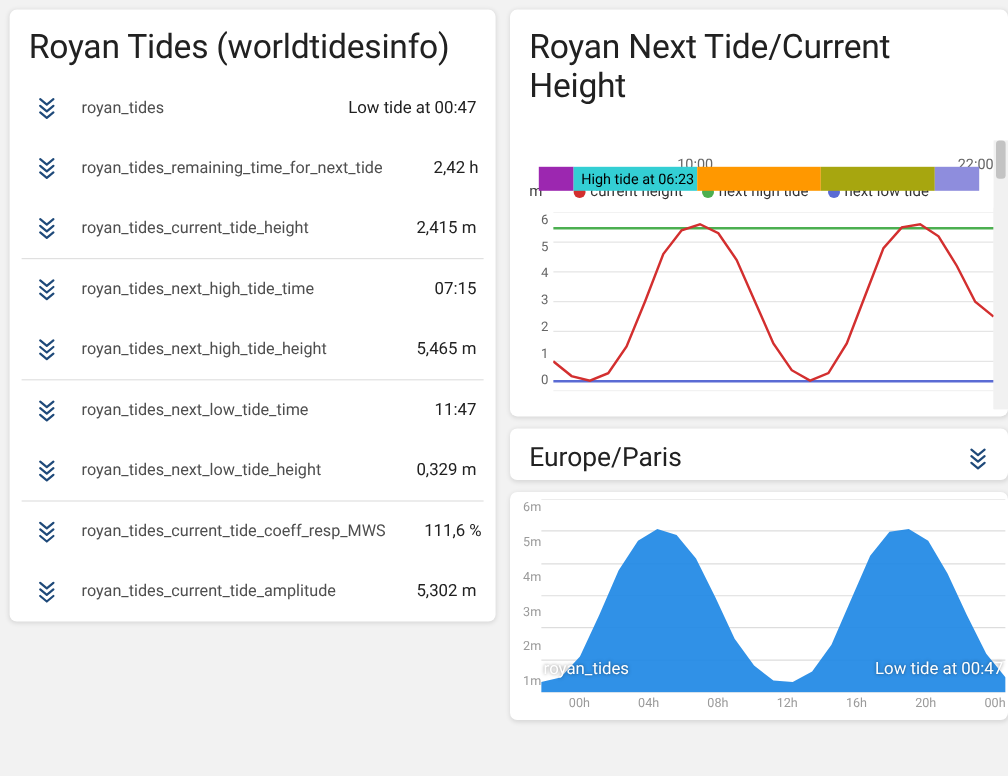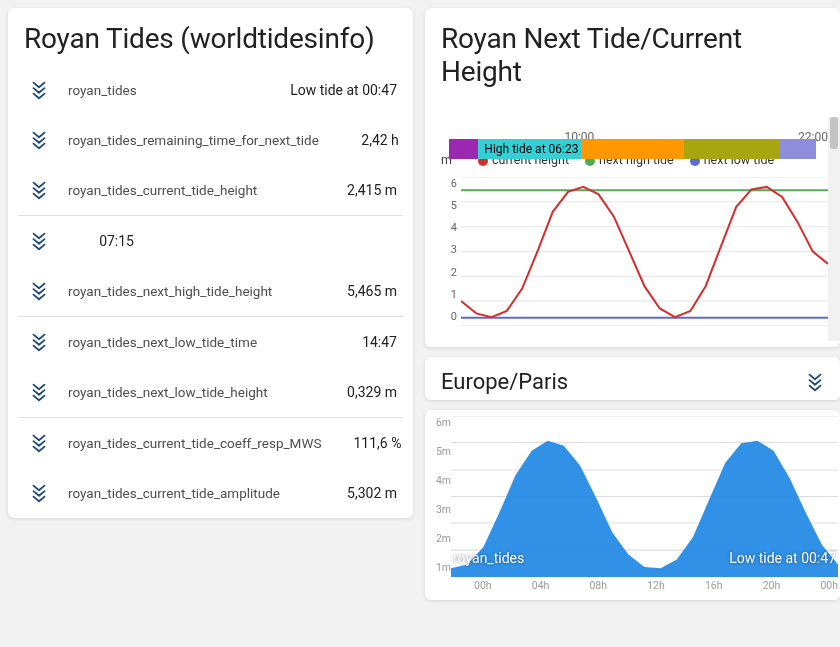--- a/index.html
+++ b/index.html
@@ -163,20 +163,21 @@
         </div>
         <div class="divider"></div>
         <div class="row">
           <span class="chev">
             <svg class="triple-chev" viewBox="0 0 24 24">
               <path d="M6 4l6 5 6-5"></path>
               <path d="M6 10l6 5 6-5"></path>
               <path d="M6 16l6 5 6-5"></path>
             </svg>
           </span>
+          <span class="name">royan_tides_next_high_tide_time</span>
           <span class="val">07:15</span>
         </div>
         <div class="row">
           <span class="chev">
             <svg class="triple-chev" viewBox="0 0 24 24">
               <path d="M6 4l6 5 6-5"></path>
               <path d="M6 10l6 5 6-5"></path>
               <path d="M6 16l6 5 6-5"></path>
             </svg>
           </span>
@@ -186,21 +187,21 @@
         <div class="divider"></div>
         <div class="row">
           <span class="chev">
             <svg class="triple-chev" viewBox="0 0 24 24">
               <path d="M6 4l6 5 6-5"></path>
               <path d="M6 10l6 5 6-5"></path>
               <path d="M6 16l6 5 6-5"></path>
             </svg>
           </span>
           <span class="name">royan_tides_next_low_tide_time</span>
-          <span class="val">14:47</span>
+          <span class="val">11:47</span>
         </div>
         <div class="row">
           <span class="chev">
             <svg class="triple-chev" viewBox="0 0 24 24">
               <path d="M6 4l6 5 6-5"></path>
               <path d="M6 10l6 5 6-5"></path>
               <path d="M6 16l6 5 6-5"></path>
             </svg>
           </span>
           <span class="name">royan_tides_next_low_tide_height</span>

